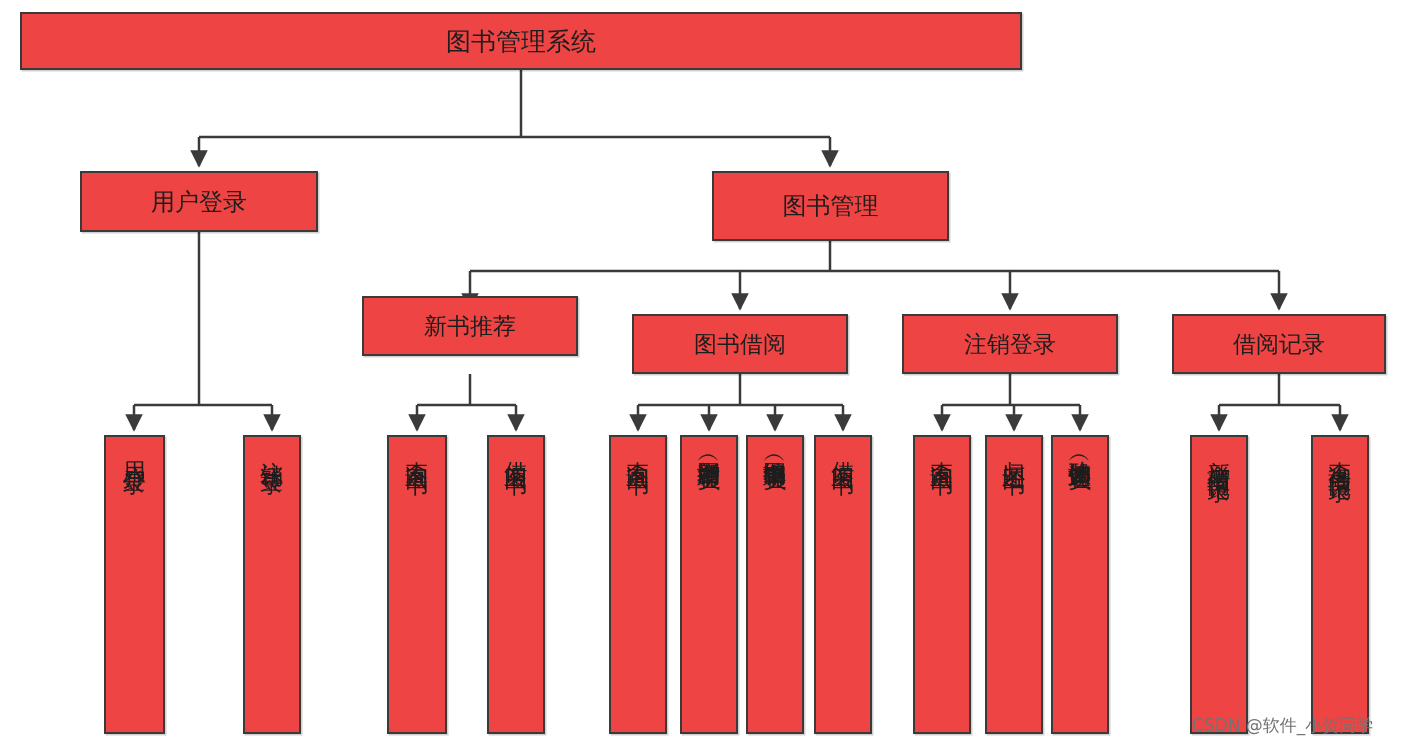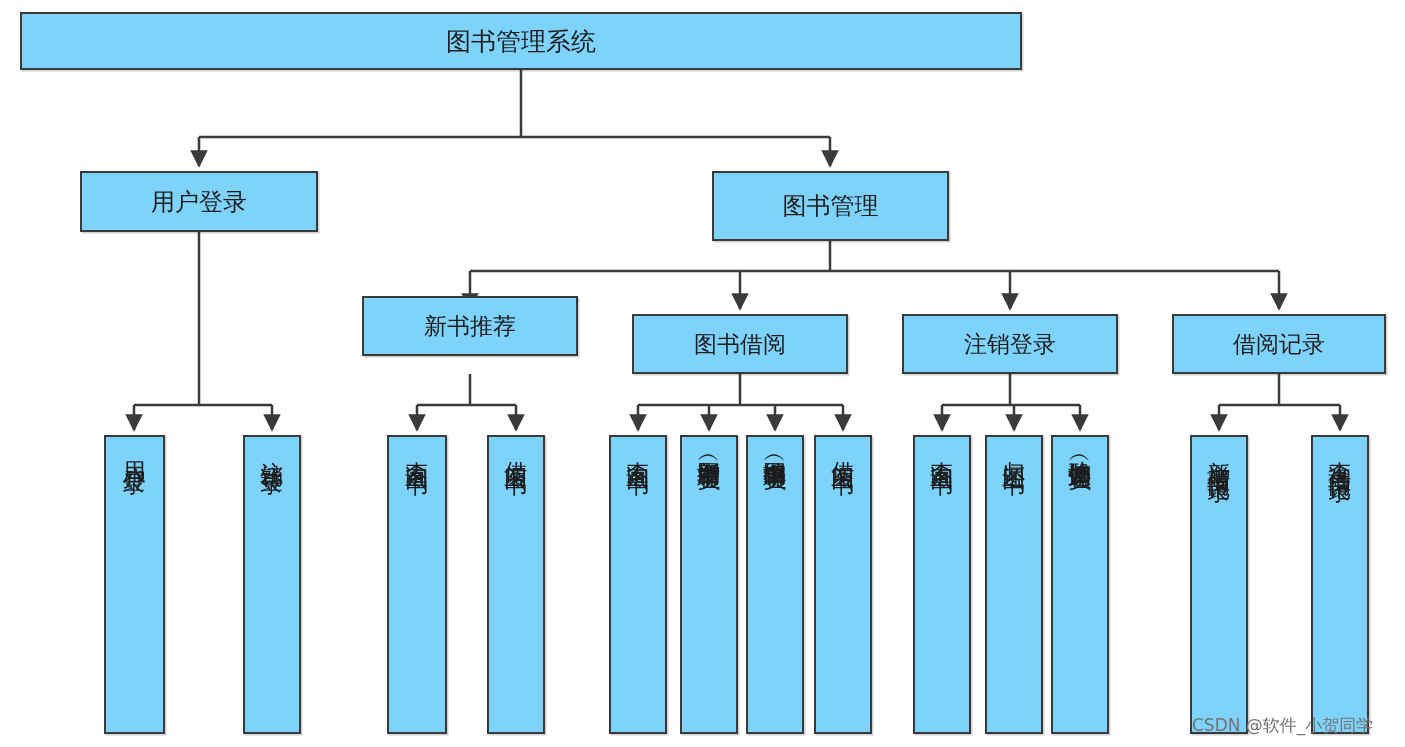--- a/index.html
+++ b/index.html
@@ -23,21 +23,21 @@
     left: 0;
     top: 0;
     width: 1405px;
     height: 747px;
     pointer-events: none;
   }
   .node {
     position: absolute;
     box-sizing: border-box;
     border: 2.5px solid #3a3a3a;
-    background: #7dd3fc;
+    background: #ef4444;
     display: flex;
     align-items: center;
     justify-content: center;
     color: #1d1d1d;
     box-shadow: 1.5px 1.5px 0 rgba(0,0,0,0.18);
   }
   .node .label {
     display: block;
     white-space: nowrap;
     line-height: 1.15;

